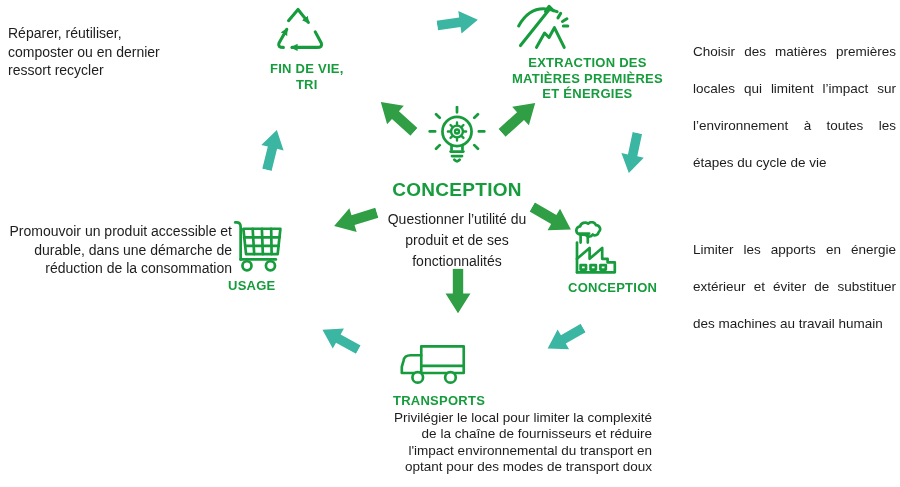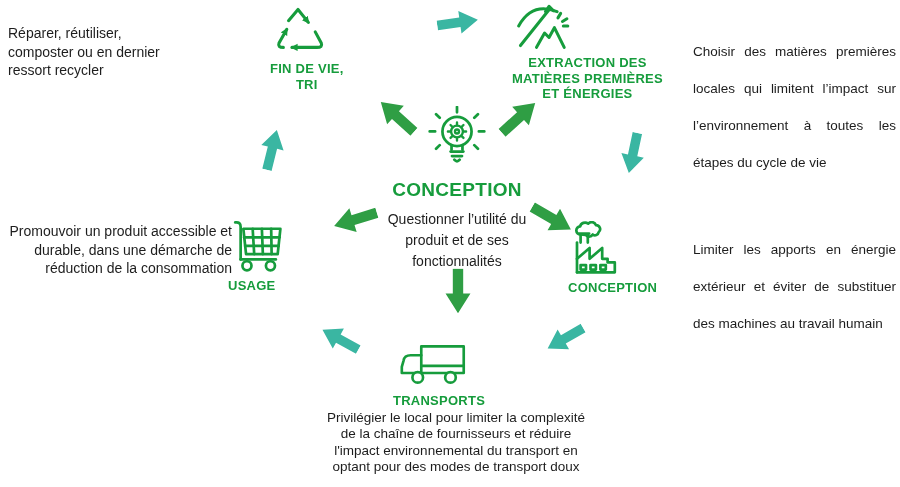--- a/index.html
+++ b/index.html
@@ -24,21 +24,21 @@
   
   #center-node{position:absolute;left:372px;top:106px;width:170px;display:flex;flex-direction:column;align-items:center;}
   .center-title{color:var(--brand-green);font-weight:bold;font-size:19px;line-height:22px;letter-spacing:.3px;margin-top:2px;}
   .center-subtitle{font-size:14px;line-height:21px;text-align:center;white-space:pre-line;margin-top:8px;}
 
   
   .note{position:absolute;font-size:14px;line-height:18.5px;white-space:pre-line;color:var(--text-dark);}
   #note-fin-de-vie{left:8px;top:24px;width:265px;}
   #note-usage{left:0px;top:222px;width:232px;text-align:right;}
   #note-fabrication{left:698px;top:227px;width:200px;text-align:left;}
-  #note-transports{left:260px;top:410px;width:392px;text-align:center;font-size:13.5px;line-height:16.3px;}
+  #note-transports{left:260px;top:410px;width:392px;text-align:right;font-size:13.5px;line-height:16.3px;}
   #note-extraction{left:693px;top:6px;width:203px;font-size:13.5px;}
   .jline{line-height:18.5px;text-align:justify;text-align-last:justify;white-space:nowrap;}
   .jlast{text-align-last:left;}
   .para2{margin-top:13px;}
 
   
   .arrow{position:absolute;}
   .arrow svg{display:block;width:100%;height:100%;transform:rotate(var(--rot,0deg));}
   .arrow.teal{width:42px;height:25px;}
   .arrow.teal polygon{fill:var(--arrow-teal);}

